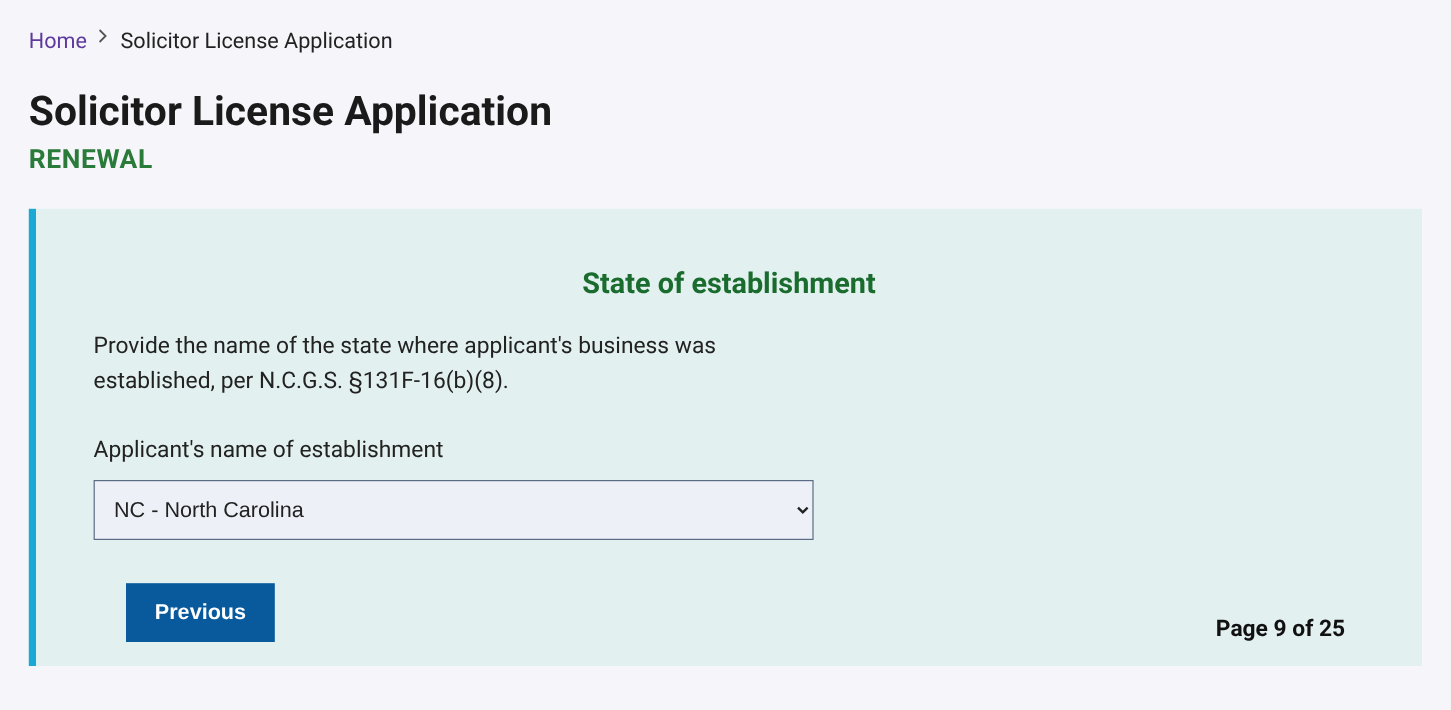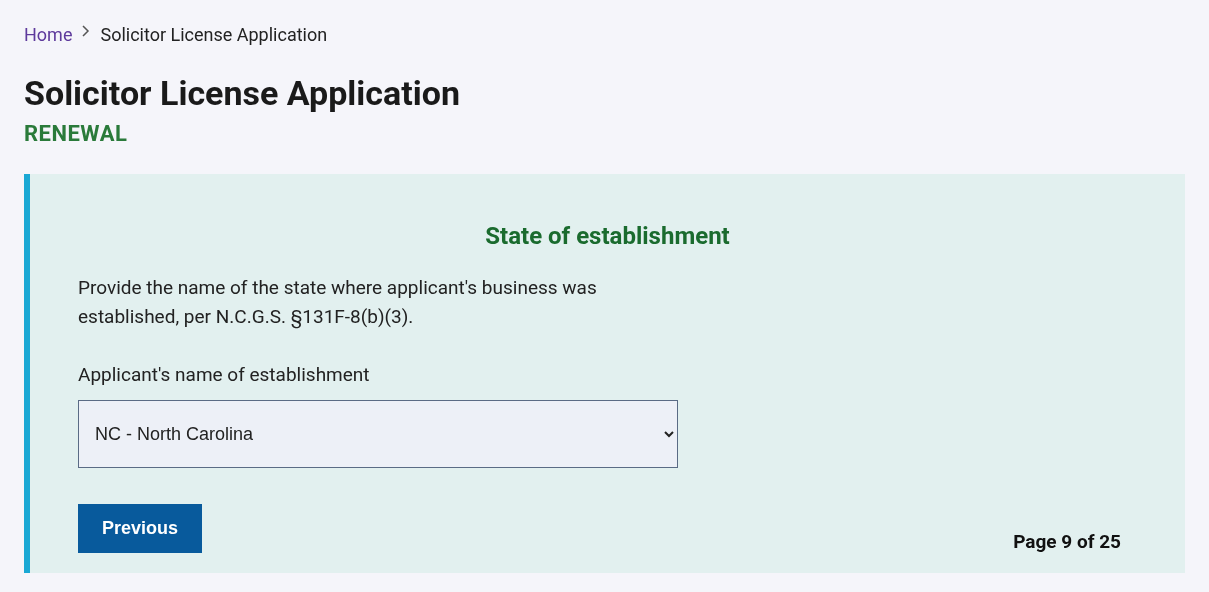--- a/index.html
+++ b/index.html
@@ -74,40 +74,41 @@
       color: #222;
       margin-bottom: 14px;
       display: block;
     }
     .select-wrapper {
       width: 600px;
       margin-bottom: 36px;
     }
     select {
       width: 100%;
-      height: 68px;
+      height: 50px;
       padding: 0 12px;
       font-size: 18px;
       background-color: #edf0f7;
       border: 1px solid #5a6b85;
       color: #222;
       cursor: pointer;
     }
     .button-row {
       display: flex;
       gap: 18px;
     }
     .btn {
       background-color: #085a9c;
       color: #ffffff;
       border: none;
       padding: 14px 24px;
       font-size: 18px;
       font-weight: 700;
       cursor: pointer;
+      margin-left: 27px;
     }
     .page-indicator {
       position: absolute;
       right: 64px;
       bottom: 20px;
       font-size: 19px;
       font-weight: 700;
       color: #111;
     }
   </style>
@@ -123,21 +124,21 @@
         </svg>
     </span>
     <span class="breadcrumb-current">Solicitor License Application</span>
   </nav>
 
   <h1 class="page-title">Solicitor License Application</h1>
   <div class="page-subtitle">RENEWAL</div>
 
   <div class="panel">
     <h2 class="section-title">State of establishment</h2>
-    <p class="description">Provide the name of the state where applicant's business was established, per N.C.G.S. §131F-8(b)(3).</p>
+    <p class="description">Provide the name of the state where applicant's business was established, per N.C.G.S. §131F-16(b)(8).</p>
 
     <label class="field-label">Applicant's name of establishment</label>
     <div class="select-wrapper">
       <select>
         <option>NC - North Carolina</option>
       </select>
     </div>
 
     <div class="button-row">
       <button class="btn">Previous</button>

